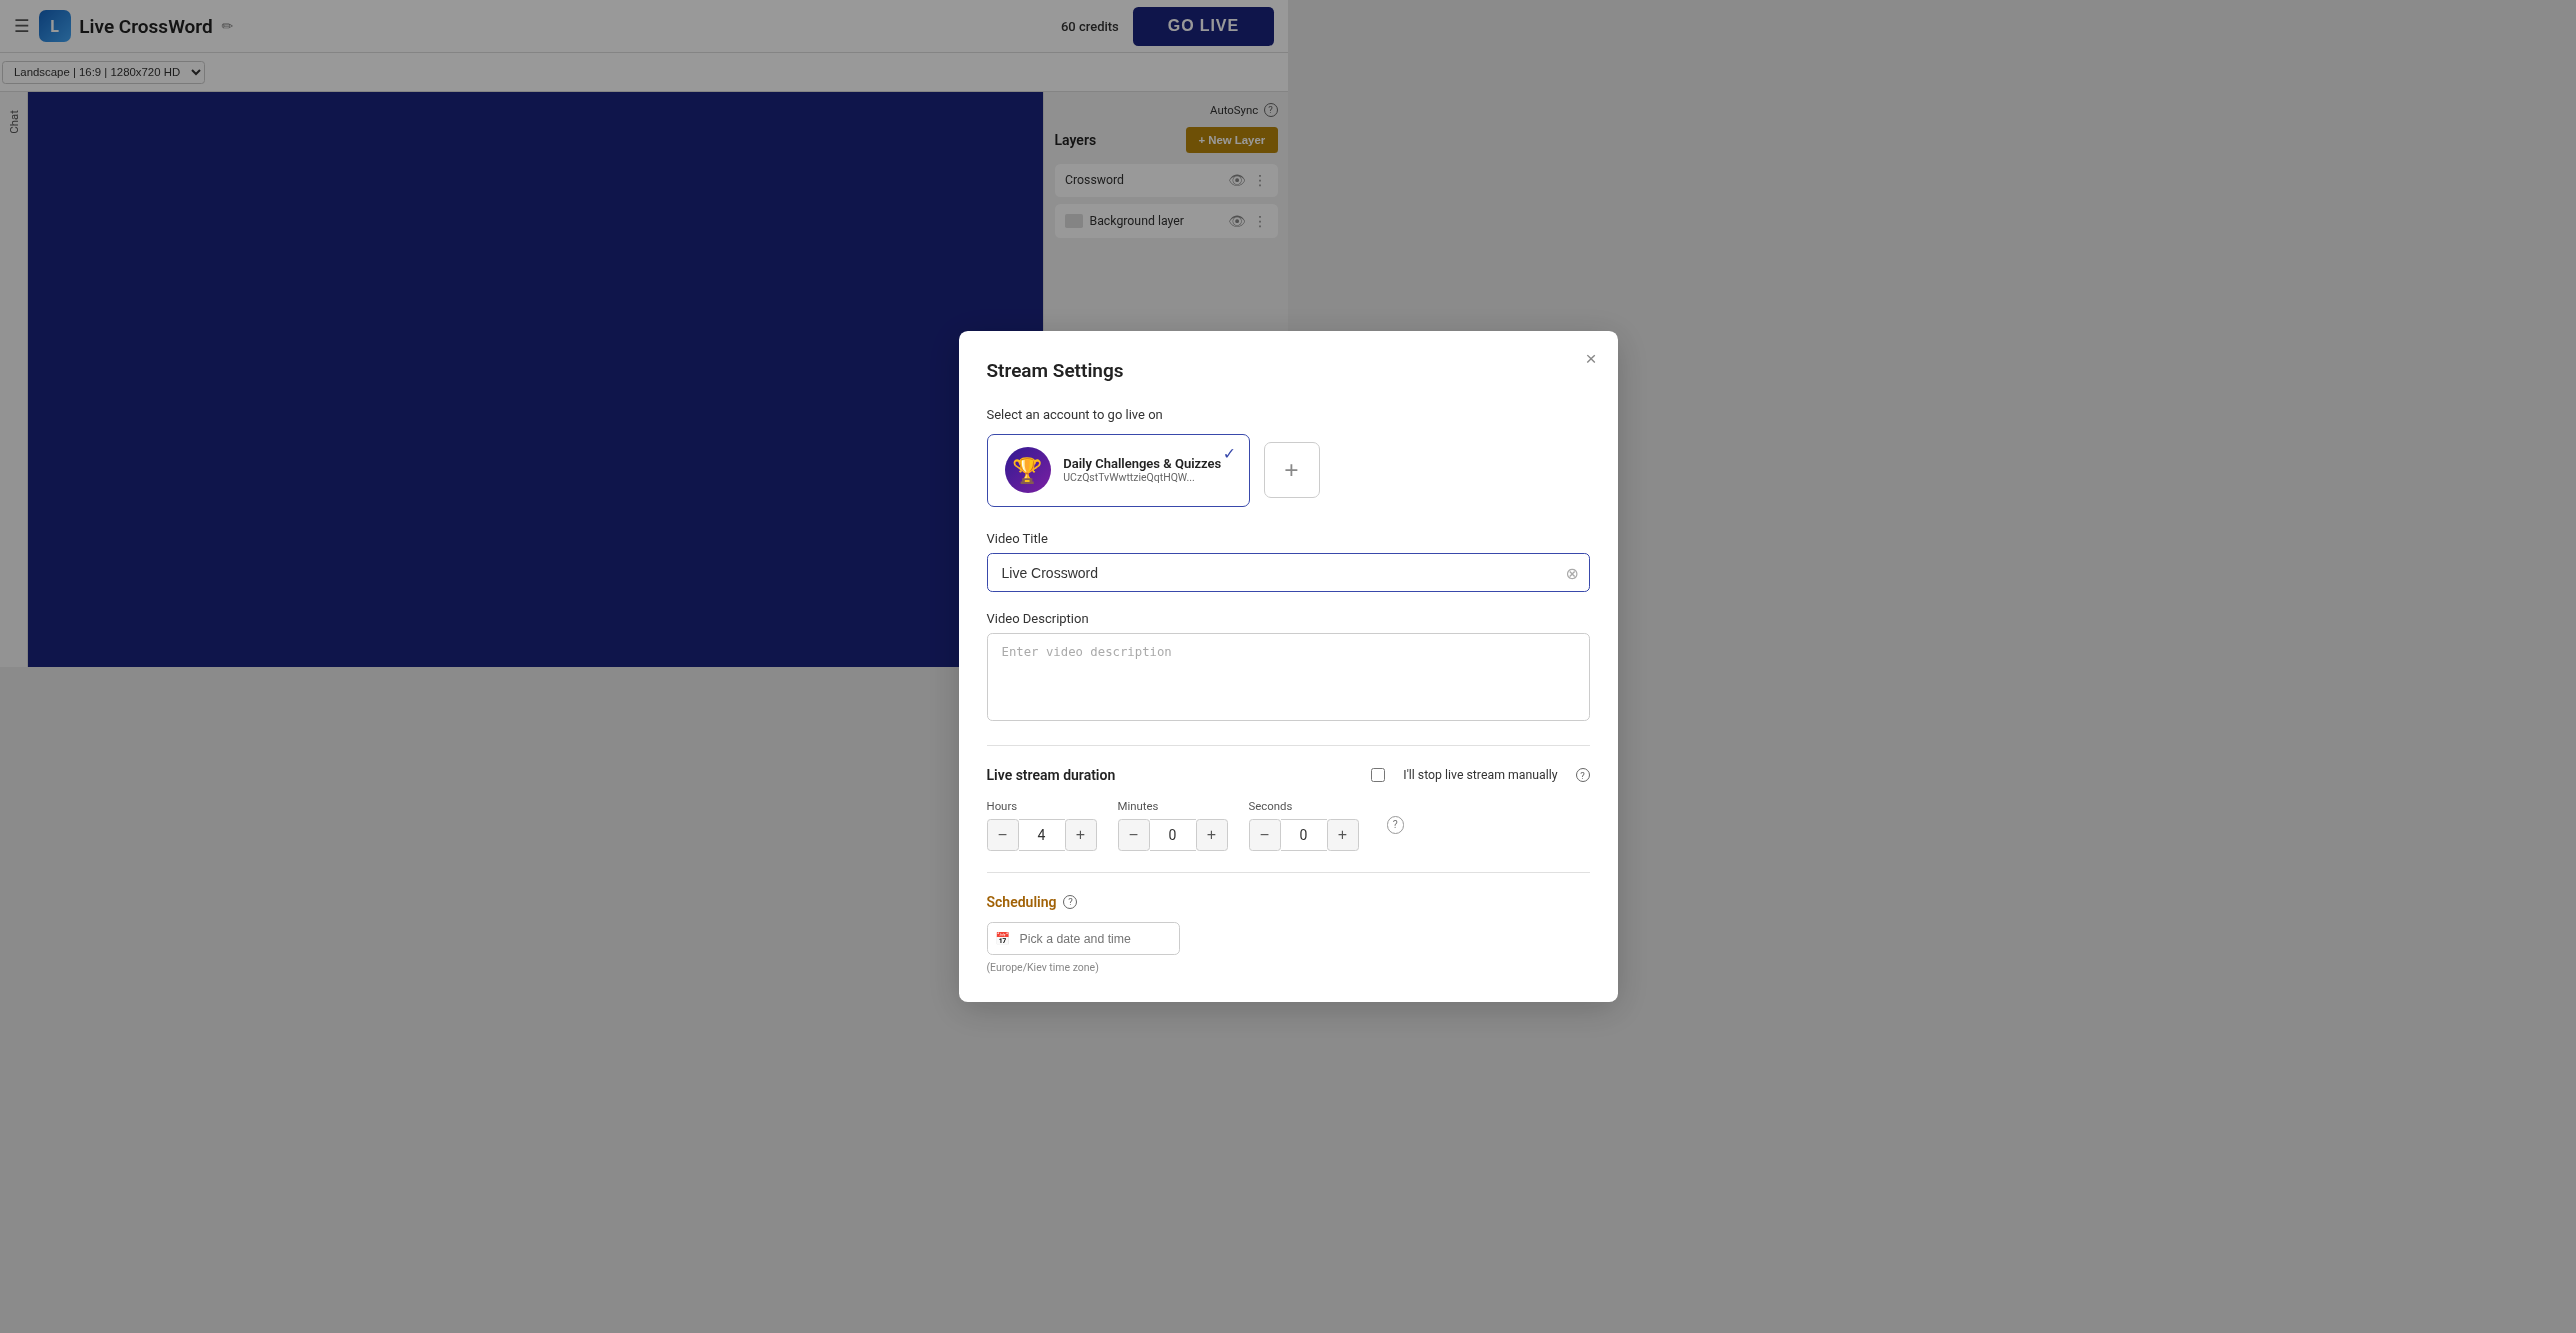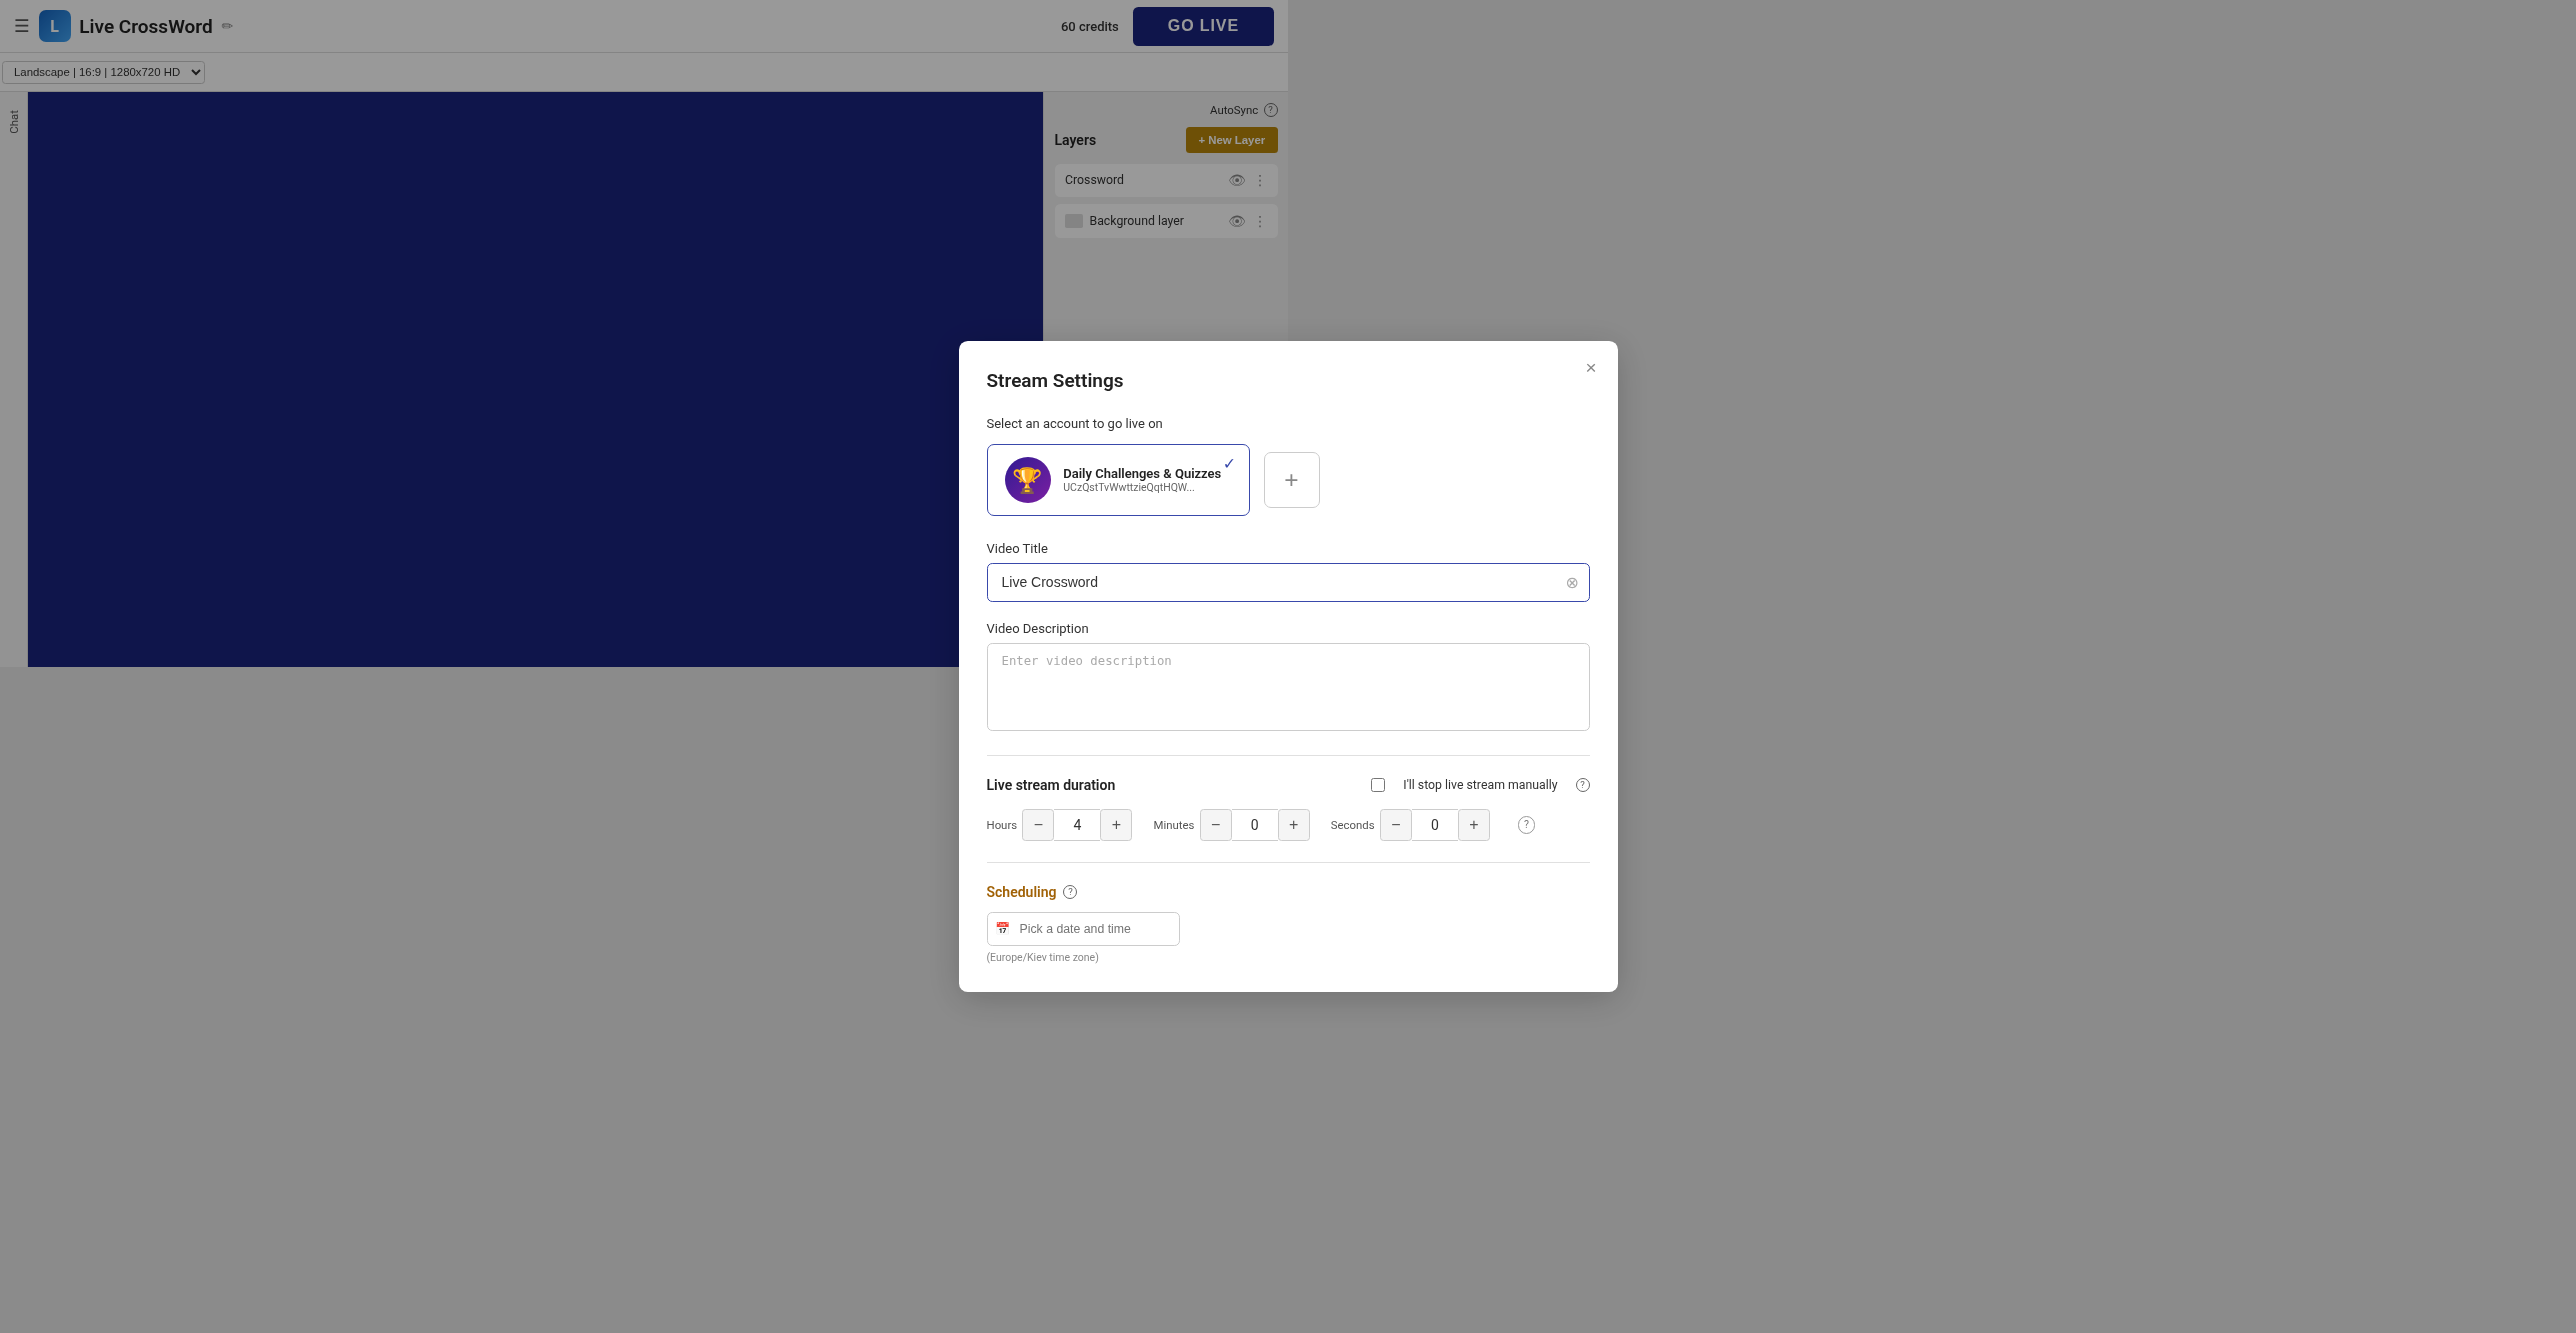--- a/index.html
+++ b/index.html
@@ -406,23 +406,22 @@
       font-size: 12.3px;
       color: #333;
     }
     .duration-controls {
       display: flex;
       align-items: center;
       gap: 21px;
     }
     .time-control-group {
       display: flex;
-      flex-direction: row;
+      flex-direction: column;
       gap: 5.3px;
-      align-items: center;
     }
     .time-control-label {
       font-size: 11.4px;
       color: #555;
     }
     .time-control {
       display: flex;
       align-items: center;
       gap: 0;
     }

